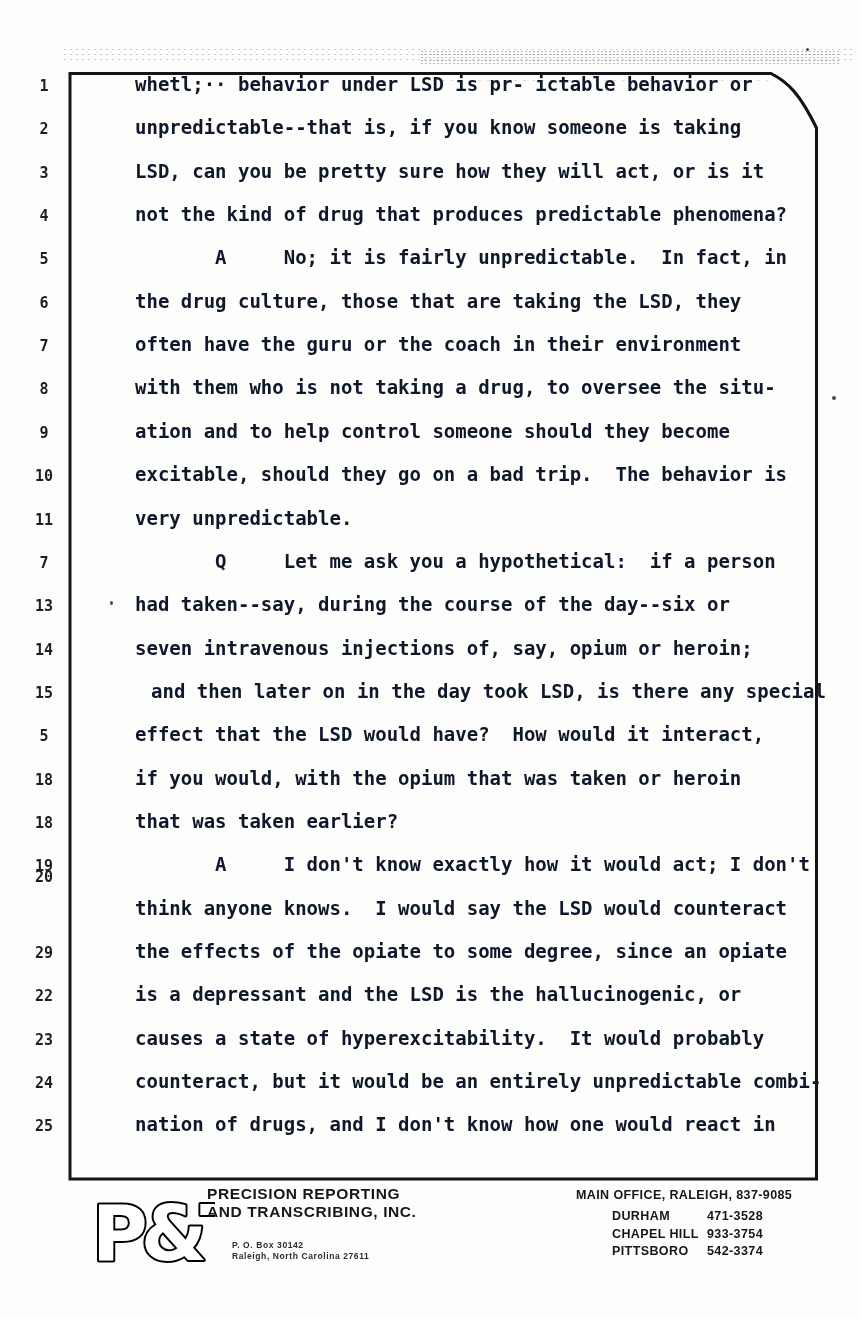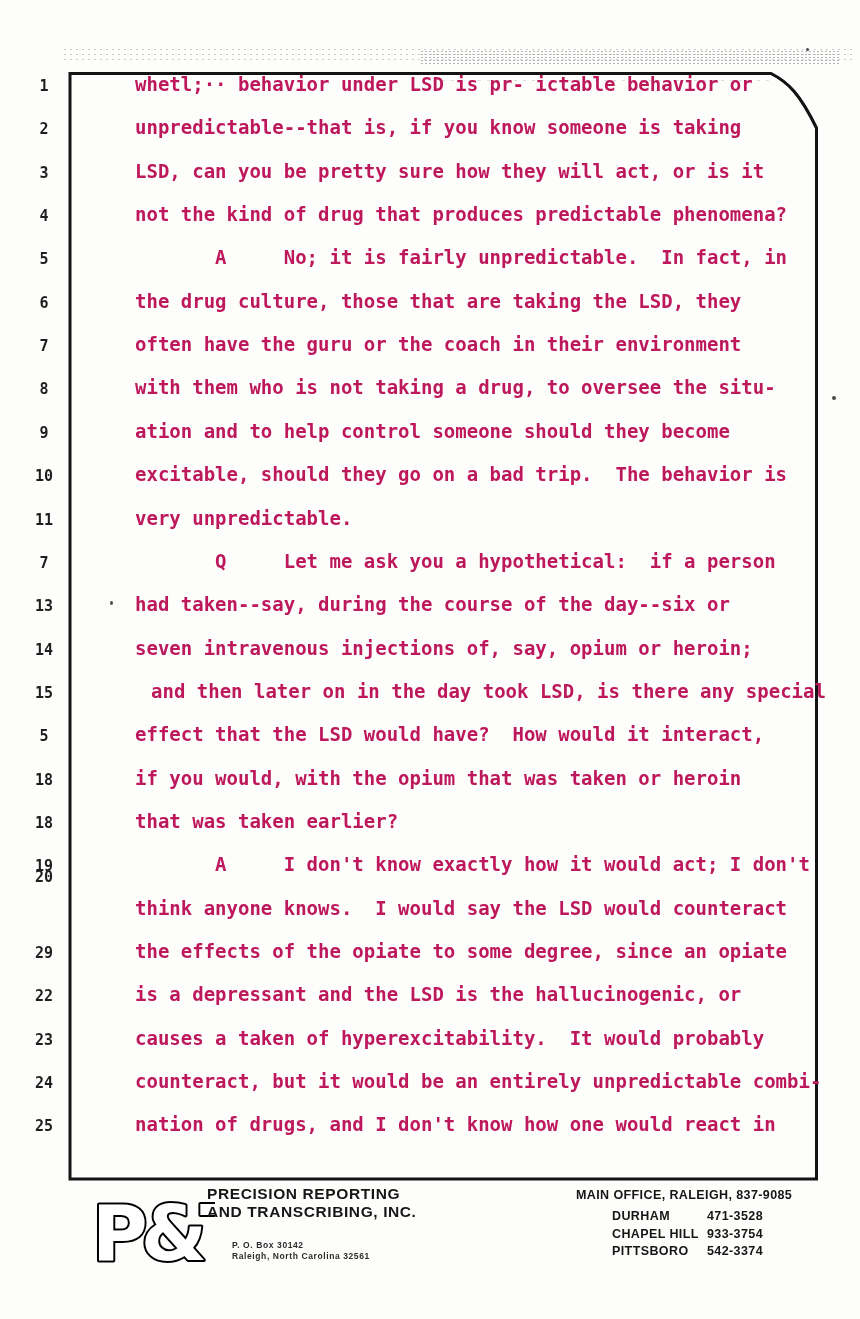--- a/index.html
+++ b/index.html
@@ -24,21 +24,21 @@
     left:430px;top:78px;width:345px;height:6px;
     background-size:9px 5px;opacity:.55;
   }
   .border-svg{position:absolute;left:0;top:0;}
   .linenum{
     position:absolute;left:24px;width:40px;text-align:center;
     font-size:15px;font-weight:bold;color:#1e1e1e;
   }
   .tline{
     position:absolute;left:135px;white-space:pre;
-    font-size:19px;font-weight:bold;color:#be185d;
+    font-size:19px;font-weight:bold;color:#0f172a;
     letter-spacing:0;line-height:1;
     transform:scaleY(1.04);
   }
   .speck{position:absolute;background:#4a4a4a;border-radius:50%;}
   .footer-logo{position:absolute;left:90px;top:1180px;}
   .company{
     position:absolute;left:207px;top:1185px;
     font-family:"Liberation Sans", sans-serif;font-weight:bold;
     font-size:15.5px;letter-spacing:.6px;color:#161616;line-height:1.15;
   }
@@ -117,41 +117,41 @@
     <div class="tline" style="top: 595.2px;">had taken--say, during the course of the day--six or</div>
     <div class="tline" style="top: 638.55px;">seven intravenous injections of, say, opium or heroin;</div>
     <div class="tline" style="top: 681.9px; margin-left: 16px;">and then later on in the day took LSD, is there any special</div>
     <div class="tline" style="top: 725.25px;">effect that the LSD would have?  How would it interact,</div>
     <div class="tline" style="top: 768.6px;">if you would, with the opium that was taken or heroin</div>
     <div class="tline" style="top: 811.95px;">that was taken earlier?</div>
     <div class="tline" style="top: 855.3px;">       A     I don't know exactly how it would act; I don't</div>
     <div class="tline" style="top: 898.65px;">think anyone knows.  I would say the LSD would counteract</div>
     <div class="tline" style="top: 942px;">the effects of the opiate to some degree, since an opiate</div>
     <div class="tline" style="top: 985.35px;">is a depressant and the LSD is the hallucinogenic, or</div>
-    <div class="tline" style="top: 1028.7px;">causes a taken of hyperexcitability.  It would probably</div>
+    <div class="tline" style="top: 1028.7px;">causes a state of hyperexcitability.  It would probably</div>
     <div class="tline" style="top: 1072.05px;">counteract, but it would be an entirely unpredictable combi-</div>
     <div class="tline" style="top: 1115.4px;">nation of drugs, and I don't know how one would react in</div>
   </div>
 
 <div class="speck" style="left:832px;top:396px;width:4px;height:4px;"></div>
 <div class="speck" style="left:110px;top:601px;width:3px;height:4px;"></div>
 <div class="speck" style="left:806px;top:48px;width:3px;height:3px;"></div>
 
 <svg class="footer-logo" width="125" height="105">
   <text x="2" y="80" font-family="DejaVu Sans, sans-serif" font-weight="bold" font-size="76" letter-spacing="-7" fill="#ffffff" stroke="#000000" stroke-width="4" style="paint-order:stroke fill" stroke-linejoin="round">P&amp;T.</text>
 </svg>
 
 <div class="company">
   <div>PRECISION REPORTING</div>
   <div>AND TRANSCRIBING, INC.</div>
 </div>
 
 <div class="address">
   <div>P. O. Box 30142</div>
-  <div>Raleigh, North Carolina 32561</div>
+  <div>Raleigh, North Carolina 27611</div>
 </div>
 
 <div class="main-office">MAIN OFFICE, RALEIGH, 837-9085</div>
 
 <div class="offices" id="offices">
     <div class="office-row">
       <div class="office-name">DURHAM</div>
       <div class="office-phone">471-3528</div>
     </div>
     <div class="office-row">

